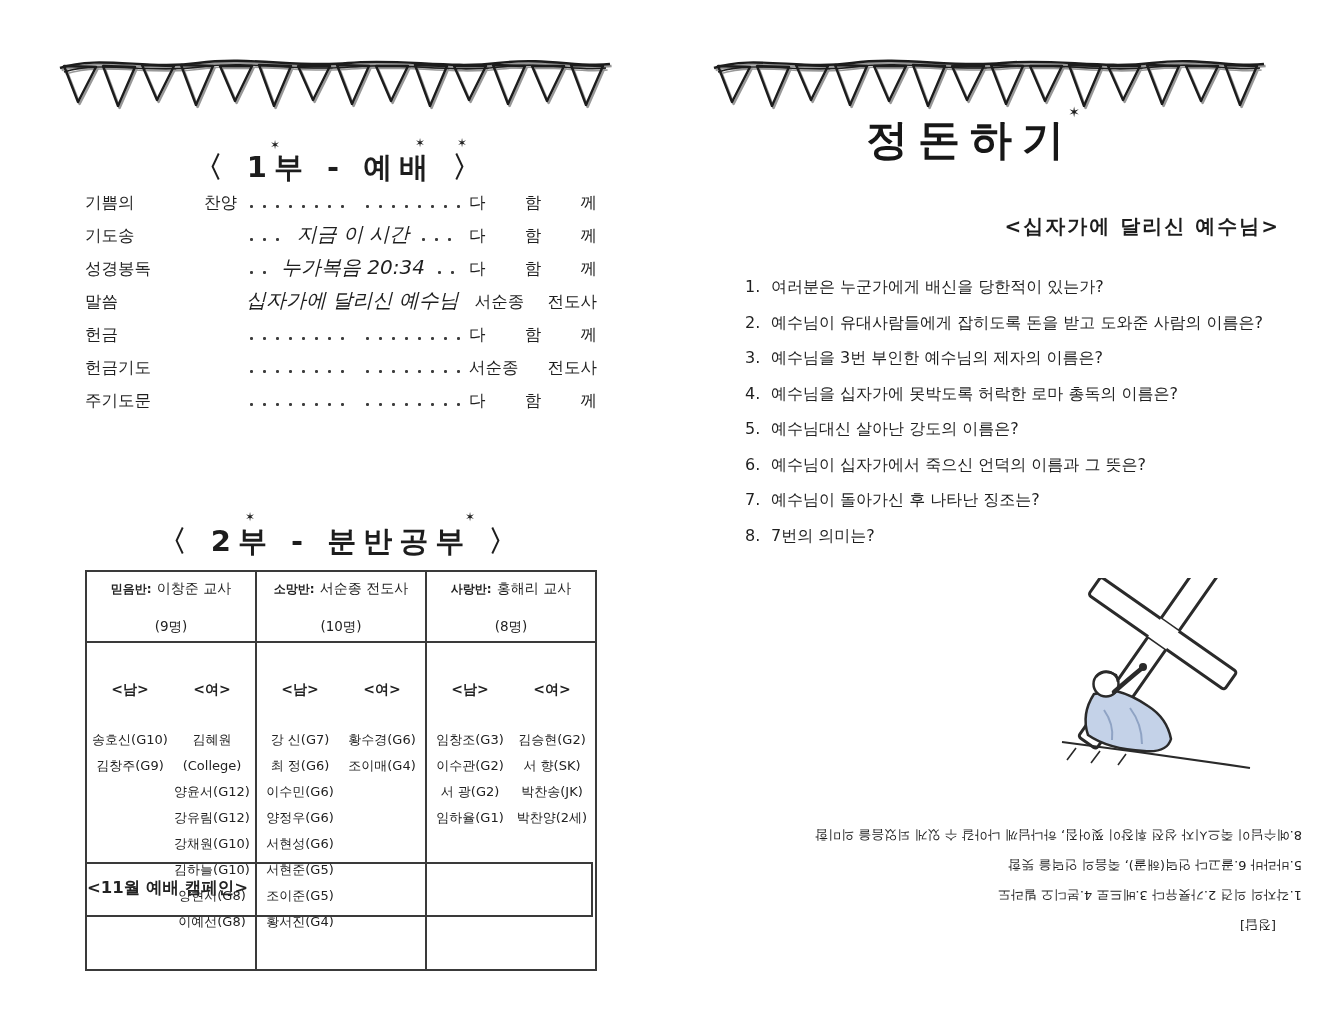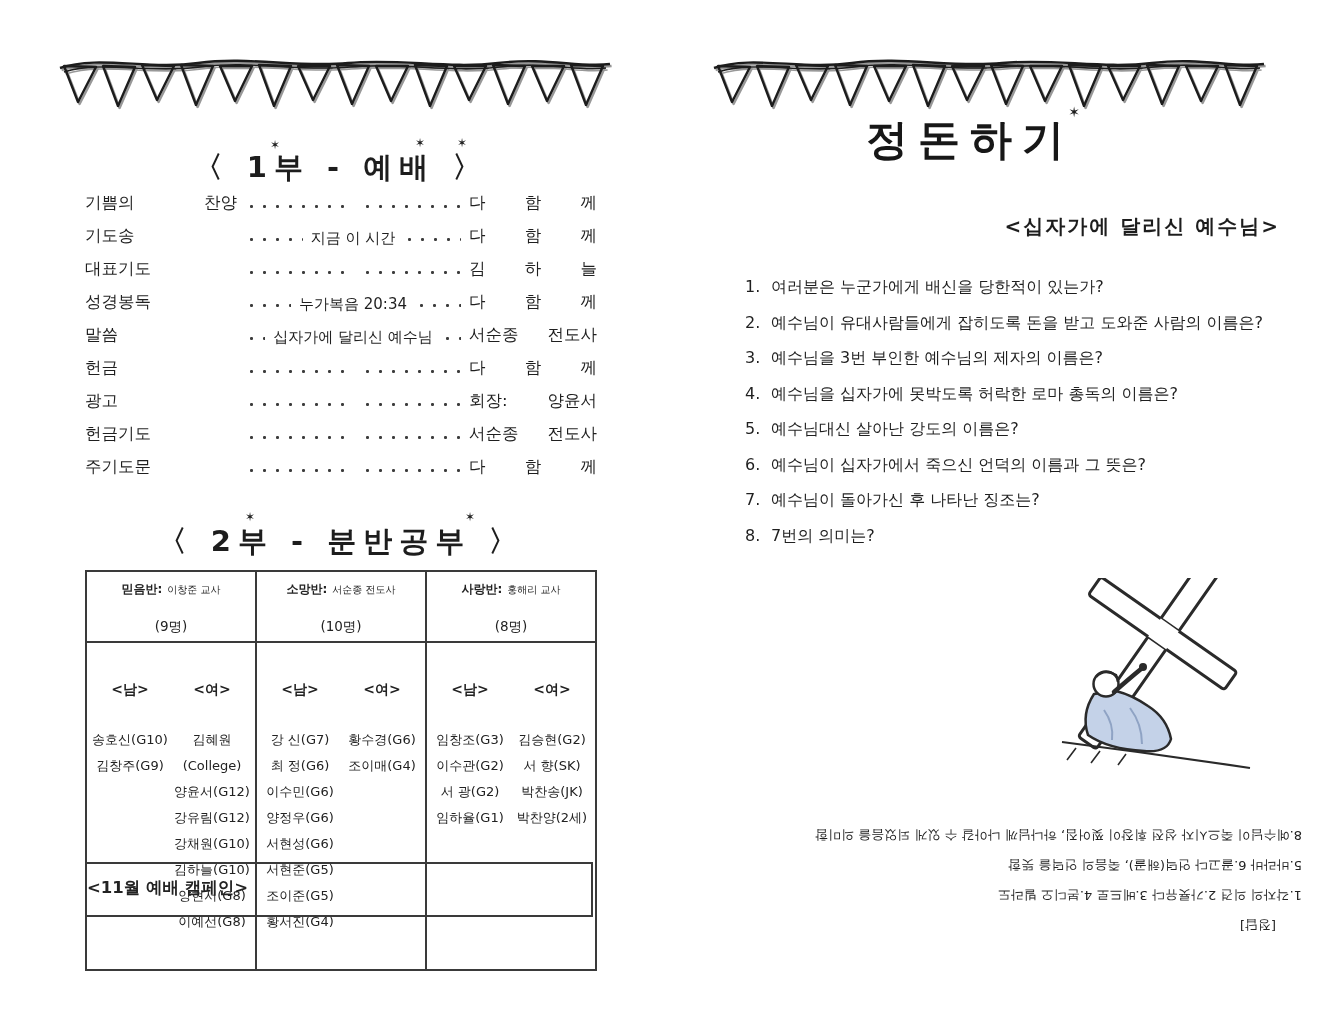--- a/index.html
+++ b/index.html
@@ -14,28 +14,28 @@
               font-size:29px;font-weight:bold;letter-spacing:7px;color:#1d1d1d;}
   .star{position:absolute;font-size:12px;color:#1d1d1d;letter-spacing:0;}
 
   .program{position:absolute;left:85px;top:194px;width:512px;display:flex;flex-direction:column;row-gap:13px;}
   .prog-row{display:flex;align-items:flex-end;height:20px;font-size:16.5px;color:#1f1f1f;}
   .prog-name{width:152px;text-align:justify;text-align-last:justify;}
   .prog-right{width:128px;text-align:justify;text-align-last:justify;}
   .leader{flex:1;height:5px;align-self:flex-end;margin:0 8px 5px 8px;
           background-image:radial-gradient(circle,#3c3c3c 1.3px,transparent 1.7px);
           background-size:13px 5px;background-repeat:repeat-x;background-position:0 100%;}
-  .prog-mid{font-size:15px;white-space:nowrap;margin-bottom:-1px;}
+  .prog-mid{font-size:20px;white-space:nowrap;margin-bottom:-1px;font-style:italic;}
 
   .cls-table{position:absolute;left:85px;top:570px;width:508px;border:2px solid #3a3a3a;}
   .cls-head{display:flex;border-bottom:2px solid #3a3a3a;}
   .cls-hcell{flex:1;padding:6px 2px 5px;text-align:center;border-right:2px solid #3a3a3a;}
   .cls-hcell:last-child{border-right:none;}
   .cls-name{font-size:12px;font-weight:bold;}
-  .cls-teacher{font-size:10px;margin-top:24px;}
+  .cls-teacher{font-size:14px;margin-top:24px;}
   .cls-count{font-size:13.5px;margin-top:20px;}
   .cls-body{display:flex;min-height:216px;}
   .cls-bcell{flex:1;border-right:2px solid #3a3a3a;padding:8px 2px;display:flex;align-items:flex-start;}
   .cls-bcell:last-child{border-right:none;}
   .subcol{flex:1;text-align:center;font-size:13px;line-height:26px;white-space:pre-line;}
   .sub-label{font-size:14px;font-weight:bold;line-height:24px;}
 
   .camp{position:absolute;left:85px;top:862px;width:508px;height:55px;border:2px solid #3a3a3a;
         text-align:left;box-sizing:border-box;padding-top:13px;}
   .camp-title{font-size:16.5px;font-weight:bold;}
@@ -106,53 +106,39 @@
       <span class="prog-right">다 함 께</span>
     </div>
     <div class="prog-row">
       <span class="prog-name">기도송</span>
       <span class="leader"></span>
       <span class="prog-mid">지금 이 시간</span>
       <span class="leader"></span>
       <span class="prog-right">다 함 께</span>
     </div>
     <div class="prog-row">
-      <span class="prog-name">대표기도</span>
+      <span class="prog-name">성경봉독</span>
+      <span class="leader"></span>
+      <span class="prog-mid">누가복음 20:34</span>
+      <span class="leader"></span>
+      <span class="prog-right">다 함 께</span>
+    </div>
+    <div class="prog-row">
+      <span class="prog-name">말씀</span>
+      <span class="leader"></span>
+      <span class="prog-mid">십자가에 달리신 예수님</span>
+      <span class="leader"></span>
+      <span class="prog-right">서순종 전도사</span>
+    </div>
+    <div class="prog-row">
+      <span class="prog-name">헌금</span>
       <span class="leader"></span>
       <span class="prog-mid"></span>
       <span class="leader"></span>
-      <span class="prog-right">김 하 늘</span>
-    </div>
-    <div class="prog-row">
-      <span class="prog-name">성경봉독</span>
-      <span class="leader"></span>
-      <span class="prog-mid">누가복음 20:34</span>
-      <span class="leader"></span>
-      <span class="prog-right">다 함 께</span>
-    </div>
-    <div class="prog-row">
-      <span class="prog-name">말씀</span>
-      <span class="leader"></span>
-      <span class="prog-mid">십자가에 달리신 예수님</span>
-      <span class="leader"></span>
-      <span class="prog-right">서순종 전도사</span>
-    </div>
-    <div class="prog-row">
-      <span class="prog-name">헌금</span>
-      <span class="leader"></span>
-      <span class="prog-mid"></span>
-      <span class="leader"></span>
-      <span class="prog-right">다 함 께</span>
-    </div>
-    <div class="prog-row">
-      <span class="prog-name">광고</span>
-      <span class="leader"></span>
-      <span class="prog-mid"></span>
-      <span class="leader"></span>
-      <span class="prog-right">회장: 양윤서</span>
+      <span class="prog-right">다 함 께</span>
     </div>
     <div class="prog-row">
       <span class="prog-name">헌금기도</span>
       <span class="leader"></span>
       <span class="prog-mid"></span>
       <span class="leader"></span>
       <span class="prog-right">서순종 전도사</span>
     </div>
     <div class="prog-row">
       <span class="prog-name">주기도문</span>

